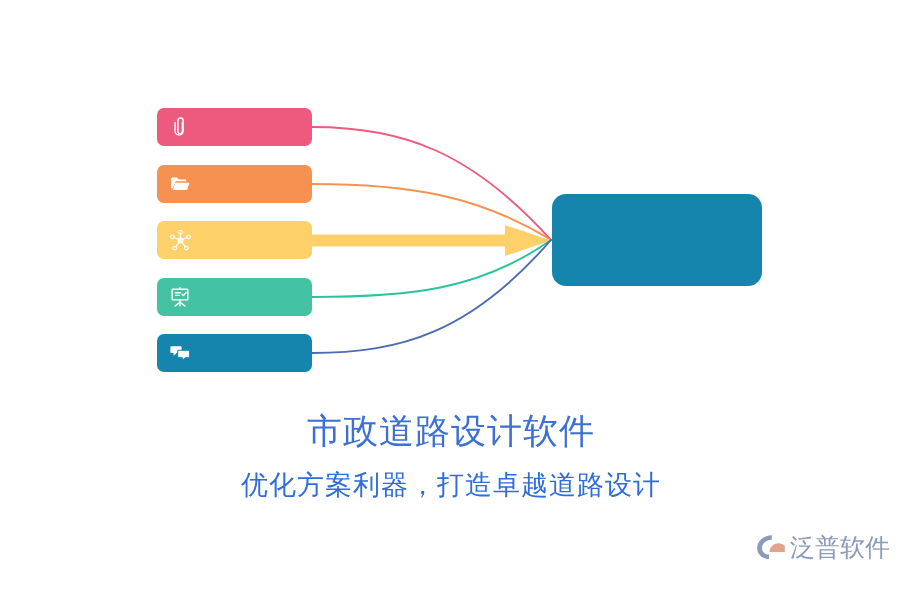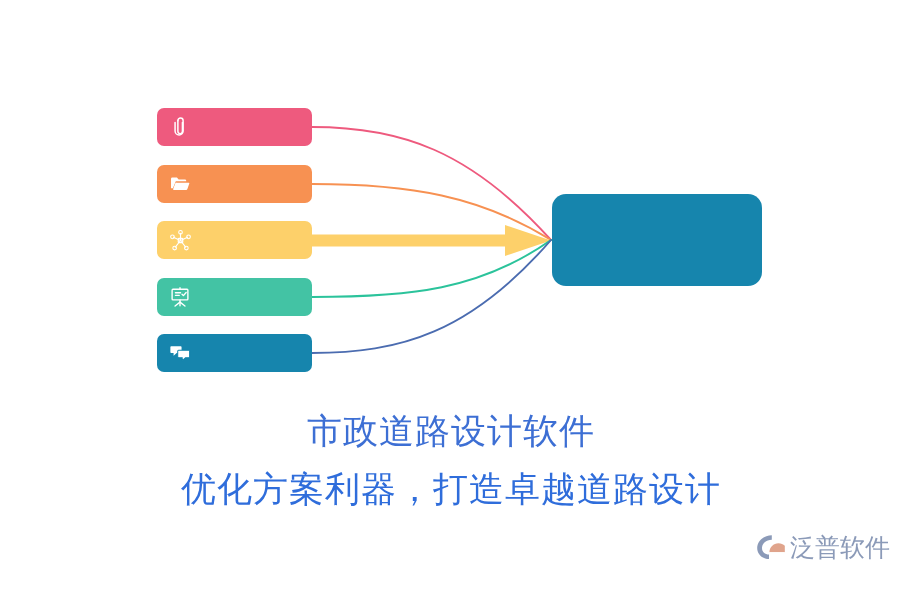--- a/index.html
+++ b/index.html
@@ -100,21 +100,21 @@
     text-align: center;
   }
   #caption-primary {
     font-size: 35px;
     line-height: 1.25;
     letter-spacing: 1px;
     color: #3d6fd4;
     font-family: "DejaVu Sans", "Liberation Sans", sans-serif;
   }
   #caption-secondary {
-    font-size: 35px;
+    font-size: 27px;
     line-height: 1.25;
     letter-spacing: 1px;
     margin-top: 14px;
     color: #2f6ddb;
     font-family: "DejaVu Sans", "Liberation Sans", sans-serif;
   }
 
   
   #watermark-logo {
     position: absolute;

